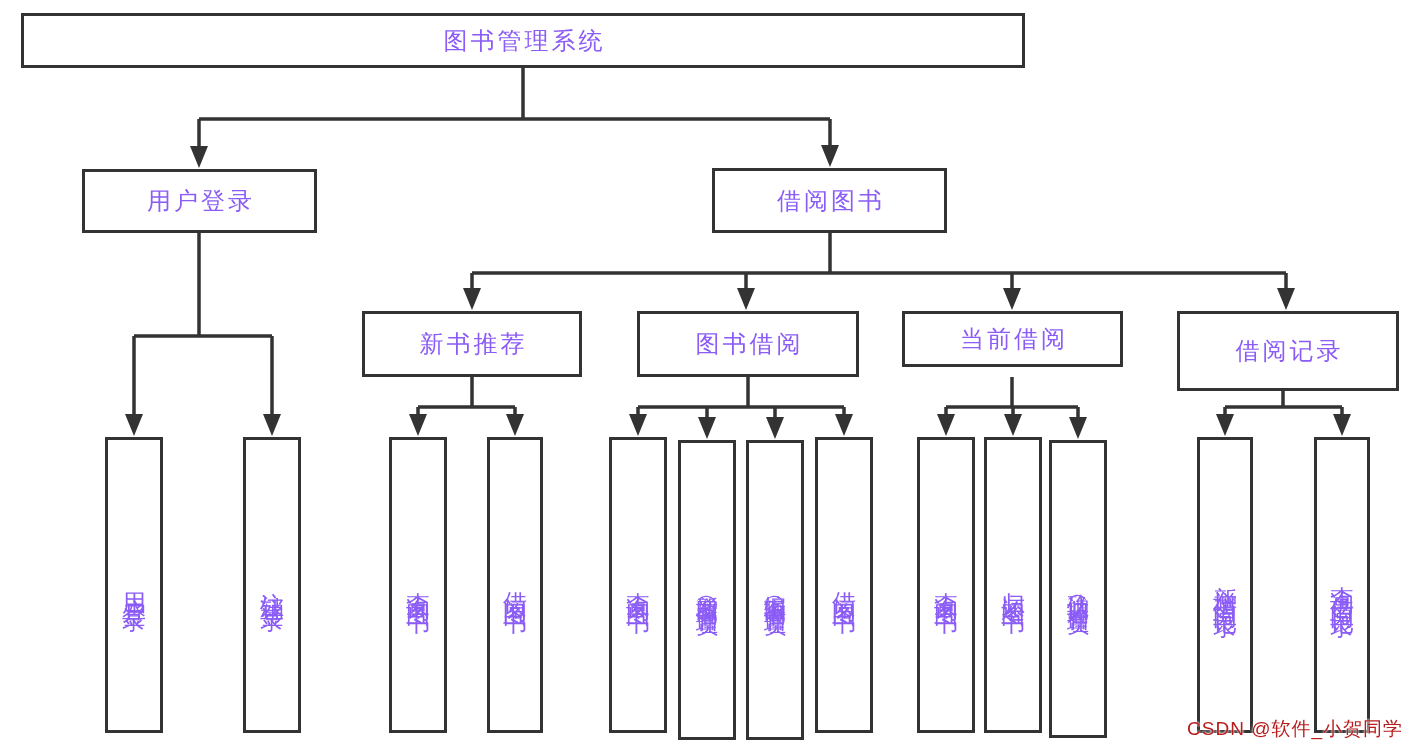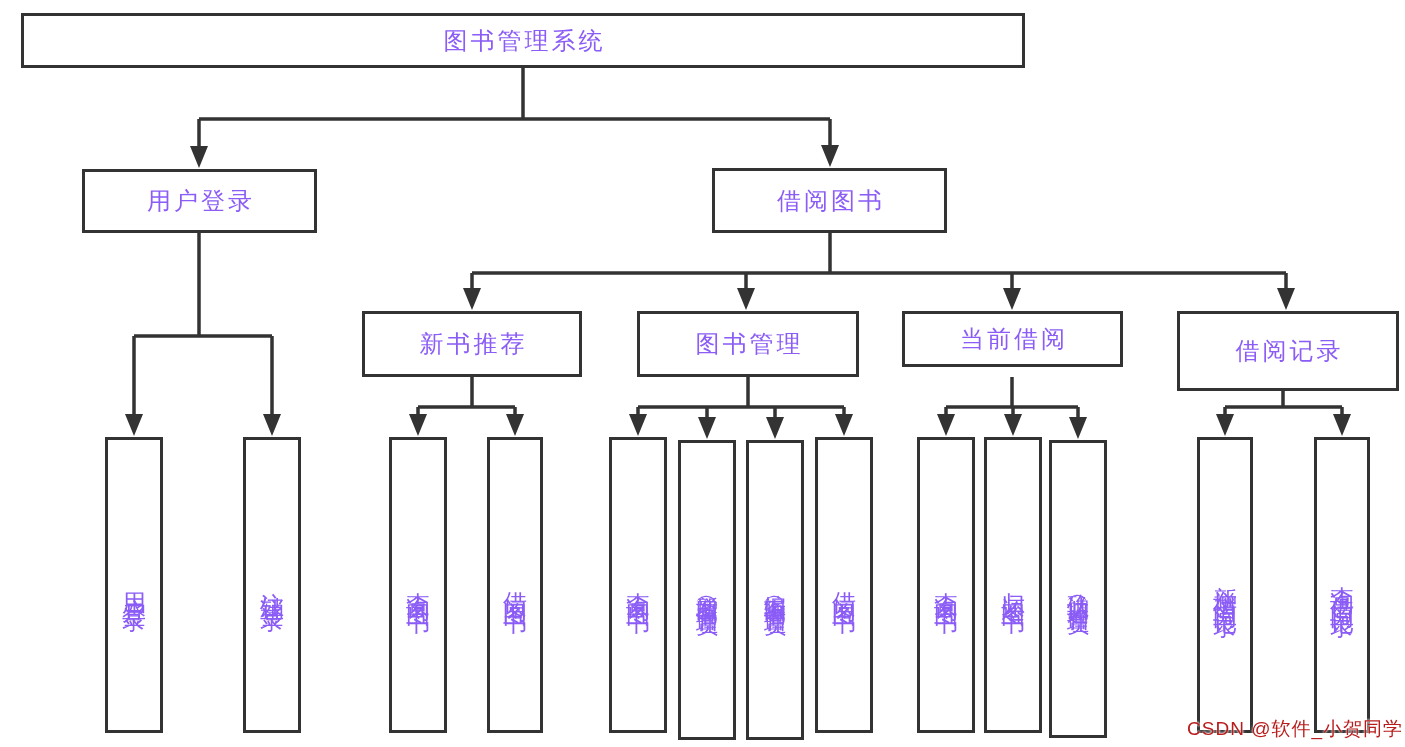--- a/index.html
+++ b/index.html
@@ -100,21 +100,21 @@
     <span>用户登录</span>
   </div>
   <div class="node h" style="left:712px;top:168px;width:235px;height:65px">
     <span>借阅图书</span>
   </div>
 
   <div class="node h" style="left:362px;top:311px;width:220px;height:66px">
     <span>新书推荐</span>
   </div>
   <div class="node h" style="left:637px;top:311px;width:222px;height:66px">
-    <span>图书管理</span>
+    <span>图书借阅</span>
   </div>
   <div class="node h" style="left:902px;top:311px;width:221px;height:56px">
     <span>当前借阅</span>
   </div>
   <div class="node h" style="left:1177px;top:311px;width:222px;height:80px">
     <span>借阅记录</span>
   </div>
 
   <div class="node v" style="left:105px;top:437px;width:58px;height:296px">
     <span>用户登录</span>

